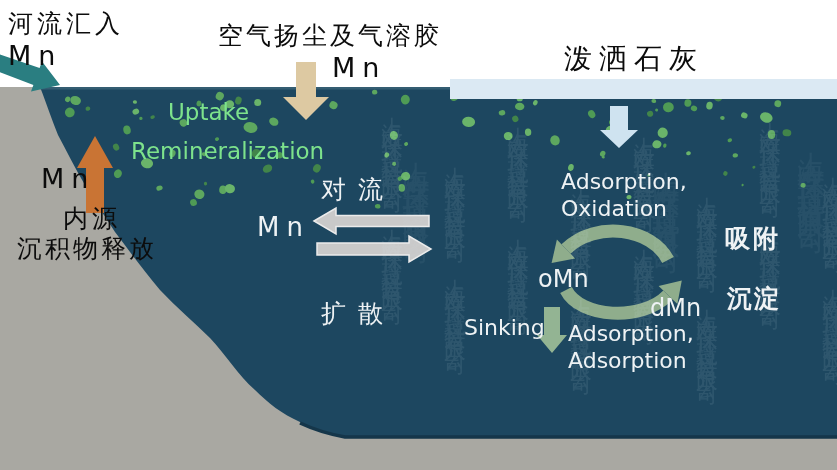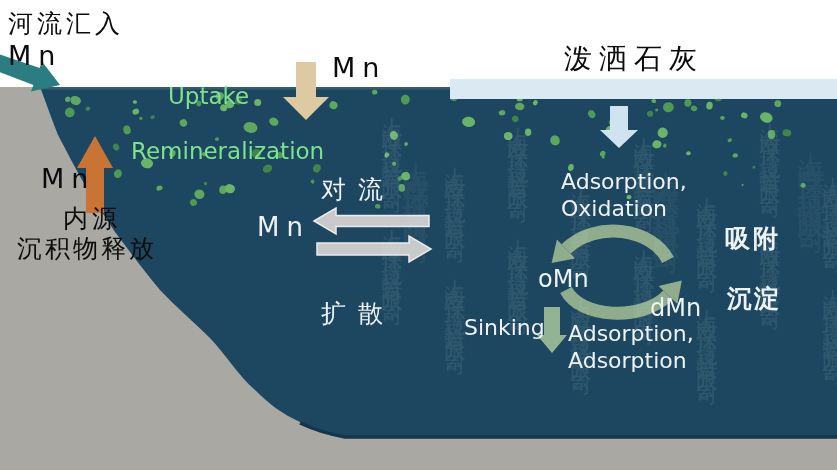--- a/index.html
+++ b/index.html
@@ -183,25 +183,26 @@
       <div class="wm-col" style="left: 756px; top: 18px;">上海欧保环境科技有限公司　上海欧保环境科技有限公司</div>
       <div class="wm-col" style="left: 819px; top: 73px;">上海欧保环境科技有限公司　上海欧保环境科技有限公司</div>
       <div class="wm-col wm-big" style="left: 398px; top: 53px;">上海欧保环境科技有限公司</div>
       <div class="wm-col wm-big" style="left: 648px; top: 63px;">上海欧保环境科技有限公司</div>
       <div class="wm-col wm-big" style="left: 793px; top: 43px;">上海欧保环境科技有限公司</div>
     </div>
 
   <div class="lbl black" style="left:8px;top:11px;font-size:25px;letter-spacing:4px;">河流汇入</div>
   <div class="lbl black" style="left:8px;top:42px;font-size:27px;letter-spacing:7px;">Mn</div>
 
+  <div class="lbl black" style="left:218px;top:23px;font-size:25px;letter-spacing:3px;">空气扬尘及气溶胶</div>
   <div class="lbl black" style="left:332px;top:54px;font-size:27px;letter-spacing:7px;">Mn</div>
 
   <div class="lbl black" style="left:564px;top:44px;font-size:28px;letter-spacing:7px;">泼洒石灰</div>
 
-  <div class="lbl green" style="left:168px;top:84px;font-size:23px;">Uptake</div>
+  <div class="lbl green" style="left:168px;top:100px;font-size:23px;">Uptake</div>
   <div class="lbl green" style="left:131px;top:139px;font-size:23px;">Remineralization</div>
 
   <div class="lbl black" style="left:41px;top:165px;font-size:27px;letter-spacing:7px;">Mn</div>
   <div class="lbl black" style="left:63px;top:206px;font-size:25px;letter-spacing:4px;">内源</div>
   <div class="lbl black" style="left:17px;top:236px;font-size:25px;letter-spacing:3px;">沉积物释放</div>
 
   <div class="lbl white" style="left:321px;top:177px;font-size:25px;letter-spacing:12px;">对流</div>
   <div class="lbl white" style="left:257px;top:214px;font-size:26px;letter-spacing:7px;">Mn</div>
   <div class="lbl white" style="left:321px;top:266px;font-size:25px;letter-spacing:12px;margin-top:35px;">扩散</div>
 

